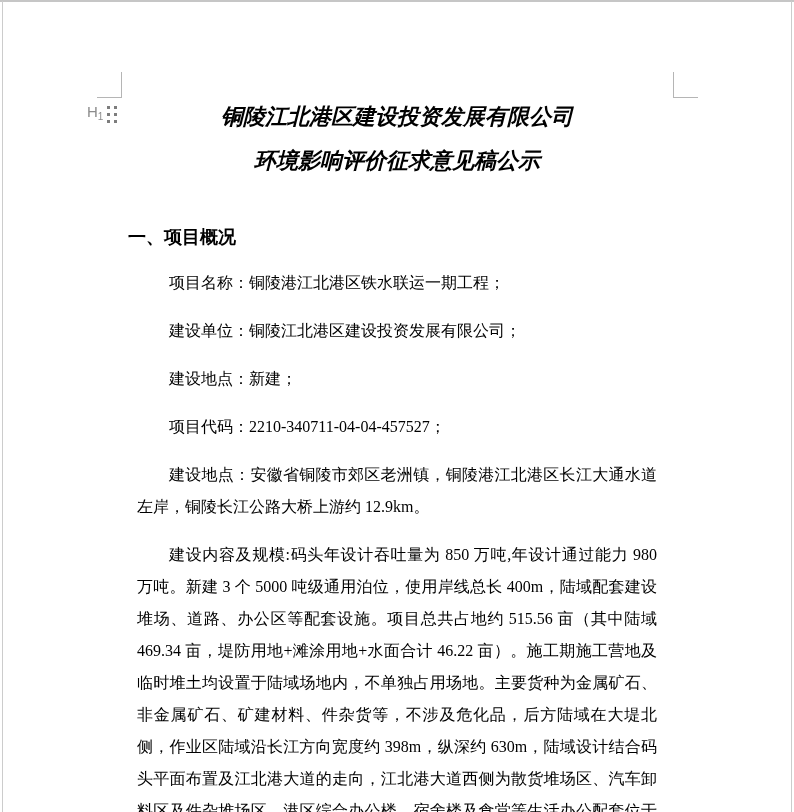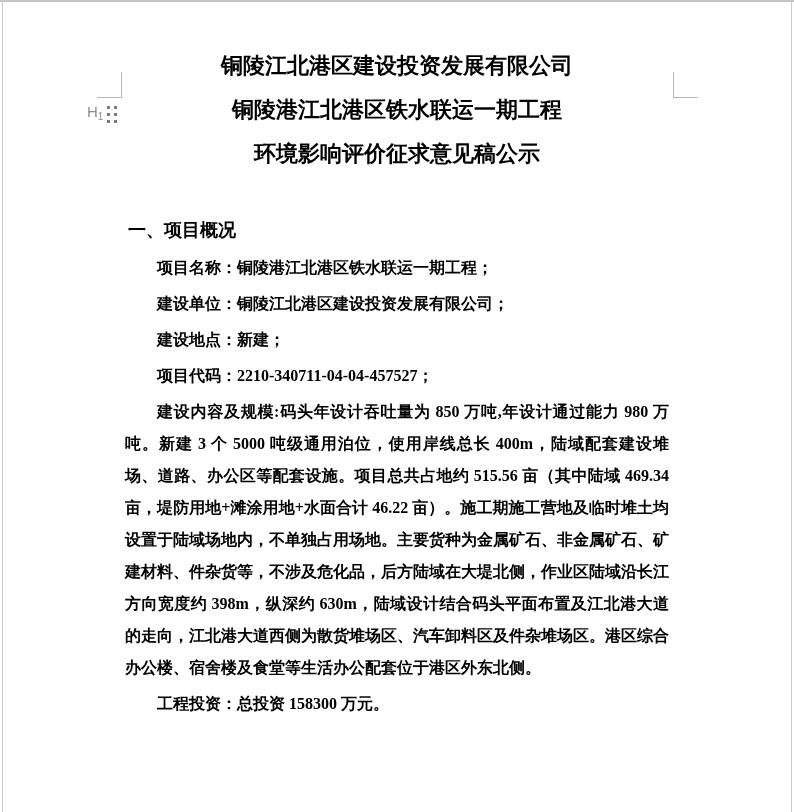--- a/index.html
+++ b/index.html
@@ -77,44 +77,43 @@
     display: block;
     width: 3px; height: 3px;
     background: #7d7d7d;
   }
   
   .content {
     position: absolute;
     left: 121px; top: 0;
     width: 552px;
   }
-  .title-block { padding-top: 44px; }
+  .title-block { padding-top: 95px; font-style: italic; }
   .title-line {
     font-size: 22px;
     font-weight: bold;
     line-height: 44px;
     text-align: center;
     white-space: nowrap;
   }
   .section-heading {
     margin-top: 40px;
     font-size: 18px;
     font-weight: bold;
     line-height: 28px;
     margin-left: 7px;
   }
   .body-block { margin-top: 8px; }
   .body-block p {
-    margin: 4px;
+    margin: 16px;
     font-size: 16px;
     line-height: 32px;
     text-align: justify;
     text-justify: inter-ideograph;
     text-indent: 2em;
-    font-weight: bold;
   }
 </style>
 </head>
 <body>
 
 <div class="viewport">
 
   <div class="edge-top"></div>
   <div class="edge-left"></div>
   <div class="edge-right"></div>
@@ -130,29 +129,29 @@
         <i></i>
         <i></i>
         <i></i>
         <i></i>
     </span>
   </div>
 
   <div class="content">
     <div class="title-block">
       <div class="title-line">铜陵江北港区建设投资发展有限公司</div>
-      <div class="title-line">铜陵港江北港区铁水联运一期工程</div>
       <div class="title-line">环境影响评价征求意见稿公示</div>
     </div>
 
     <div class="section-heading">一、项目概况</div>
 
     <div class="body-block">
       <p>项目名称：铜陵港江北港区铁水联运一期工程；</p>
       <p>建设单位：铜陵江北港区建设投资发展有限公司；</p>
       <p>建设地点：新建；</p>
       <p>项目代码：2210-340711-04-04-457527；</p>
+      <p>建设地点：安徽省铜陵市郊区老洲镇，铜陵港江北港区长江大通水道左岸，铜陵长江公路大桥上游约 12.9km。</p>
       <p>建设内容及规模:码头年设计吞吐量为 850 万吨,年设计通过能力 980 万吨。新建 3 个 5000 吨级通用泊位，使用岸线总长 400m，陆域配套建设堆场、道路、办公区等配套设施。项目总共占地约 515.56 亩（其中陆域 469.34 亩，堤防用地+滩涂用地+水面合计 46.22 亩）。施工期施工营地及临时堆土均设置于陆域场地内，不单独占用场地。主要货种为金属矿石、非金属矿石、矿建材料、件杂货等，不涉及危化品，后方陆域在大堤北侧，作业区陆域沿长江方向宽度约 398m，纵深约 630m，陆域设计结合码头平面布置及江北港大道的走向，江北港大道西侧为散货堆场区、汽车卸料区及件杂堆场区。港区综合办公楼、宿舍楼及食堂等生活办公配套位于港区外东北侧。</p>
       <p>工程投资：总投资 158300 万元。</p>
     </div>
   </div>
 
 </div>
 
 </body></html>

